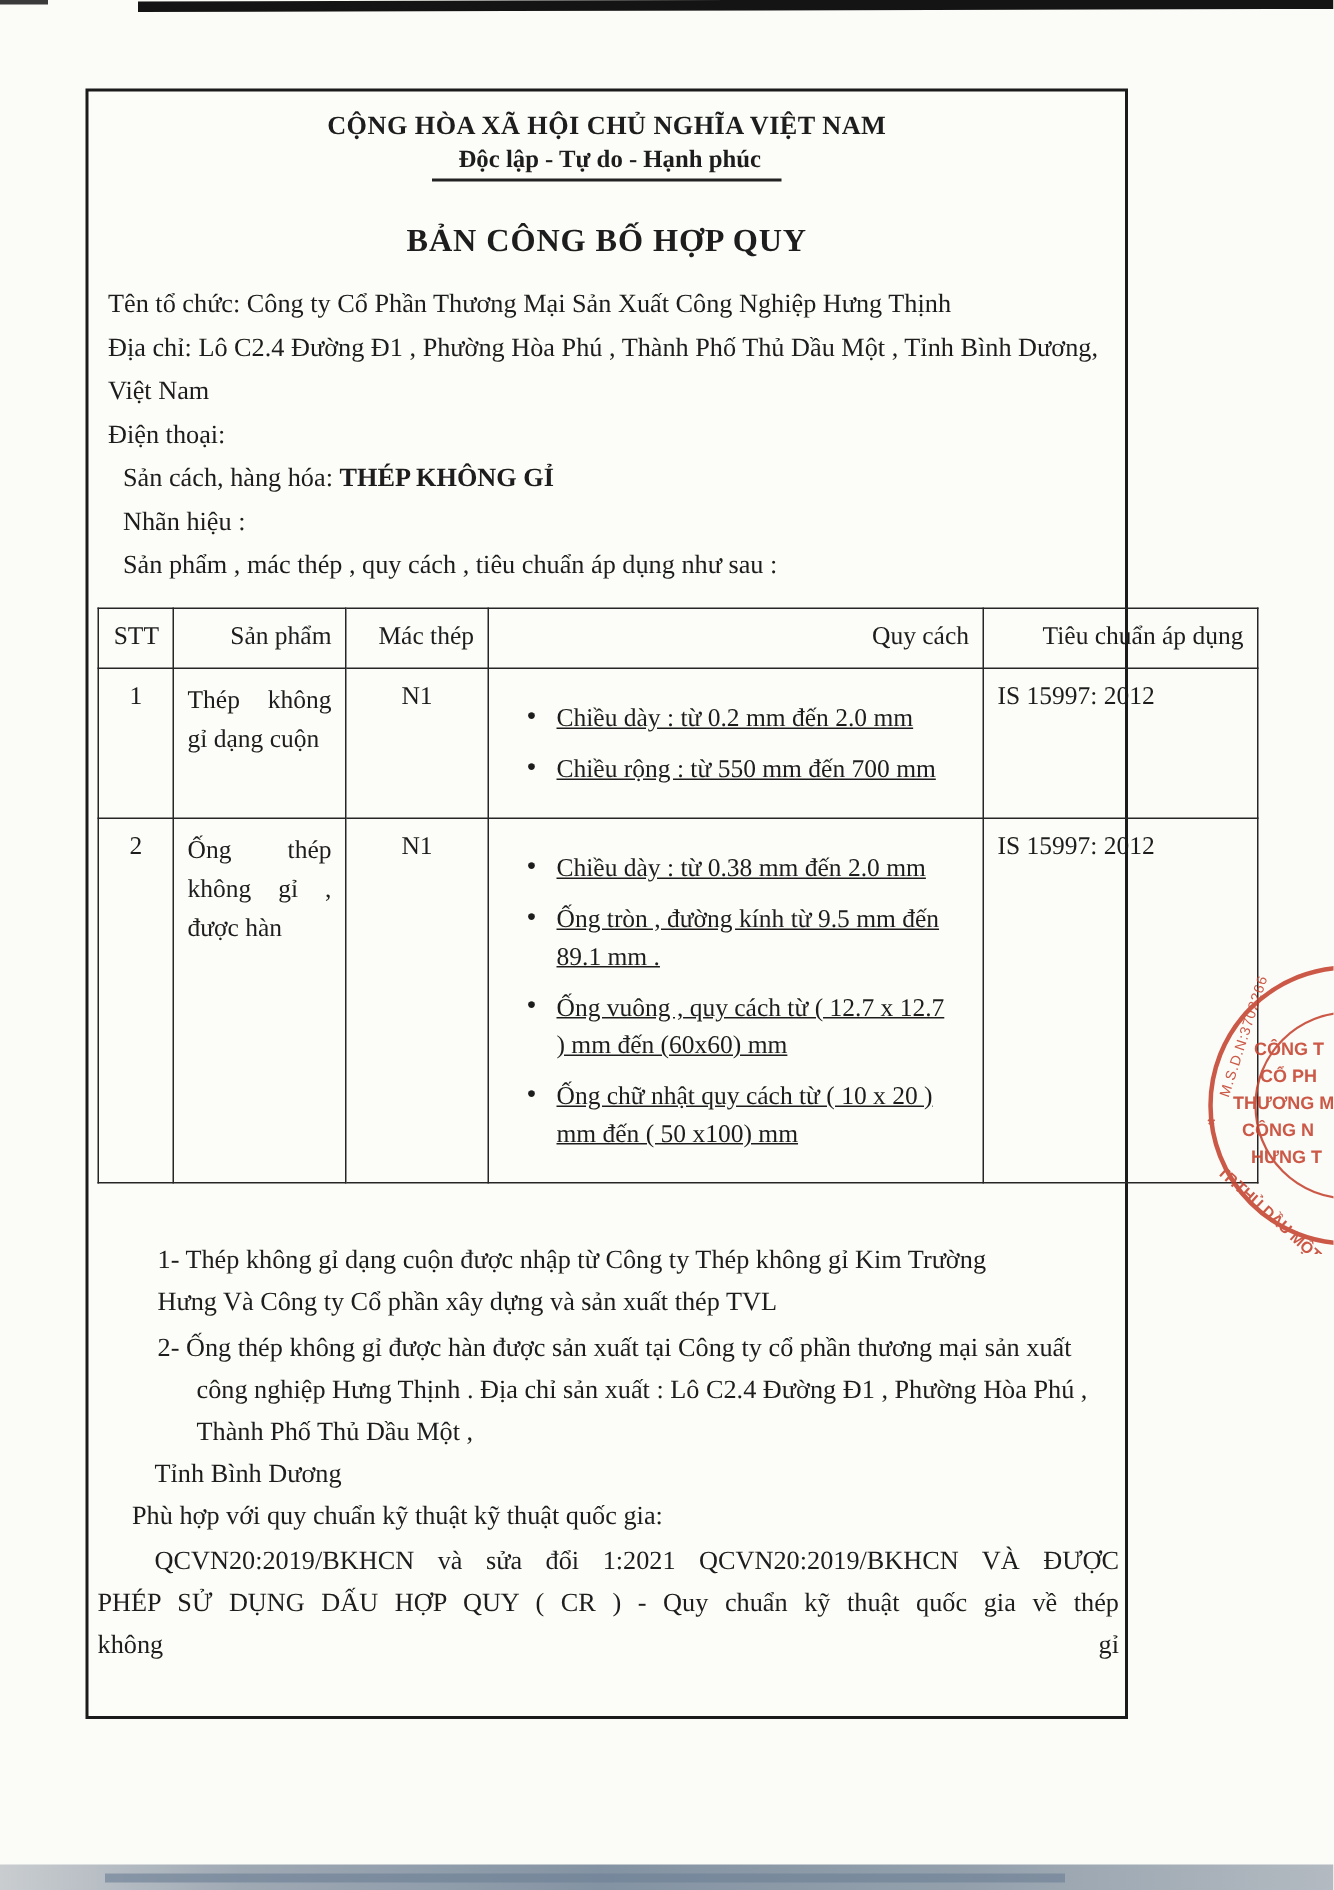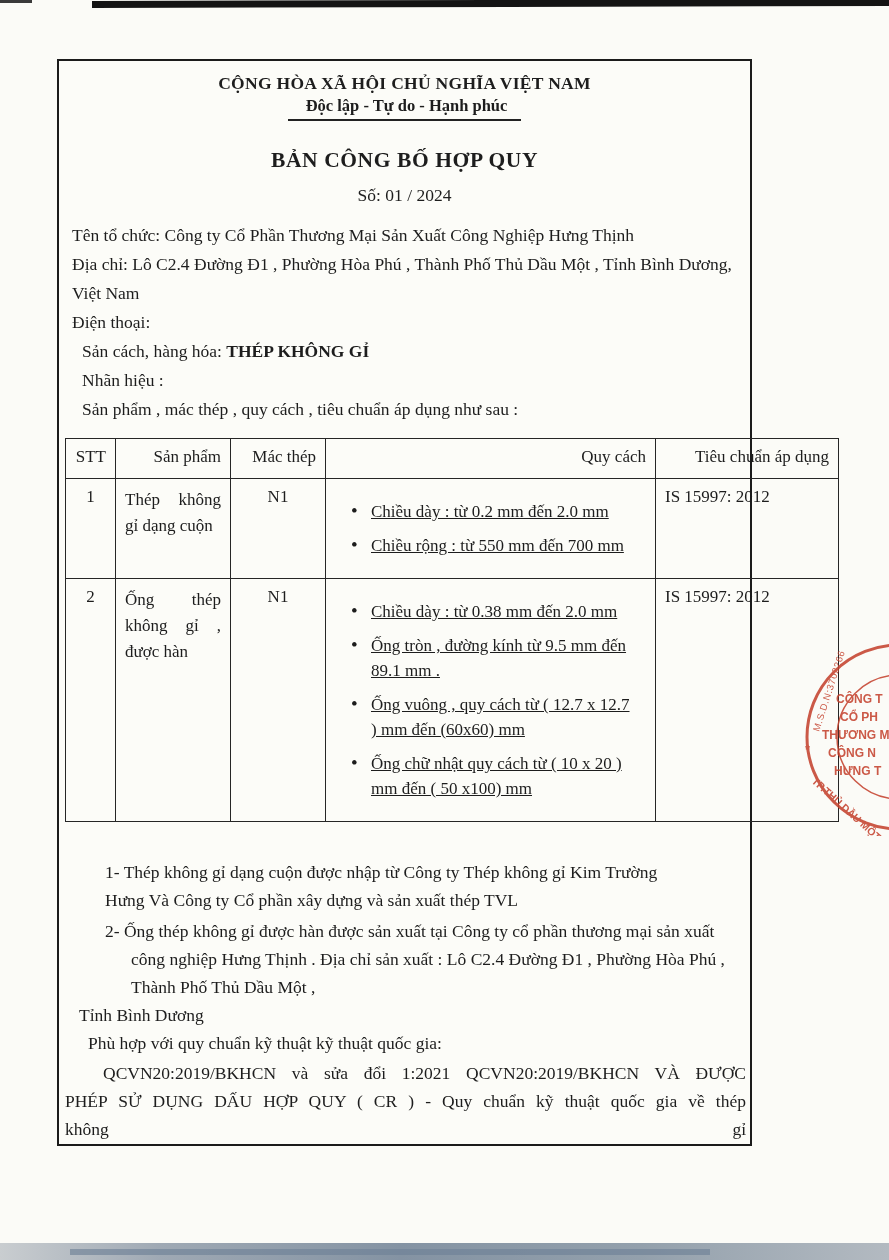--- a/index.html
+++ b/index.html
@@ -58,21 +58,21 @@
   td.c-prod { text-align:justify; line-height:26px; }
   td.c-grade { text-align:center; }
   td.c-specs { padding:10px 6px 4px 8px; }
   td.c-specs ul { margin:12px; padding:0; list-style:none;text-decoration:underline; }
   td.c-specs li { position:relative; padding-left:24px; margin-bottom:9px; line-height:25px; }
   td.c-specs li::before { content:"•"; position:absolute; left:4px; top:-1px; font-size:19px; }
 
   .notes { font-size:17.5px; line-height:28px; }
   .note1 { margin:36px 78px 0 46px; }
   .note2 { margin:3px 16px 0 46px; padding-left:26px; text-indent:-26px; }
-  .note2b { margin:0 0 0 20px; }
+  .note2b { margin:0 0 0 44px; }
   .conformity { margin:0 0 0 29px; }
   .qcvn { margin:2px 4px 0 6px; text-align:justify; text-align-last:justify; text-indent:38px; word-spacing:4.5px; }
 
   
   .stamp { position:absolute; left:793px; top:636px; width:200px; height:200px; opacity:.88; }
   .stamp text { font-family:"Liberation Sans", sans-serif; }
 </style>
 </head>
 <body>
 
@@ -82,21 +82,20 @@
 <div class="artifact-bottom2"></div>
 
 <div class="frame">
 
   <div class="national-header">CỘNG HÒA XÃ HỘI CHỦ NGHĨA VIỆT NAM</div>
   <div class="motto-wrap">
     <span class="motto">Độc lập - Tự do - Hạnh phúc</span>
   </div>
 
   <div class="doc-title">BẢN CÔNG BỐ HỢP QUY</div>
-  <div class="doc-number">Số: 01 / 2024</div>
 
   <div class="info">
     <p>Tên tổ chức: Công ty Cổ Phần Thương Mại Sản Xuất Công Nghiệp Hưng Thịnh</p>
     <p>Địa chỉ: Lô C2.4 Đường Đ1 , Phường Hòa Phú , Thành Phố Thủ Dầu Một , Tỉnh Bình Dương, Việt Nam</p>
     <p>Điện thoại:</p>
     <p class="indent"><span>Sản cách, hàng hóa: </span><span class="bold">THÉP KHÔNG GỈ</span></p>
     <p class="indent">Nhãn hiệu :</p>
     <p class="indent">Sản phẩm , mác thép , quy cách , tiêu chuẩn áp dụng như sau :</p>
   </div>
 

